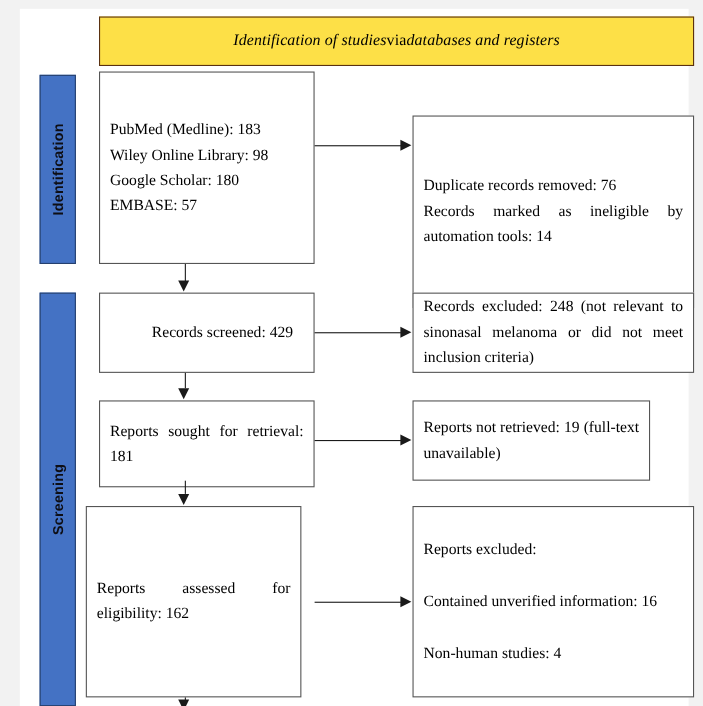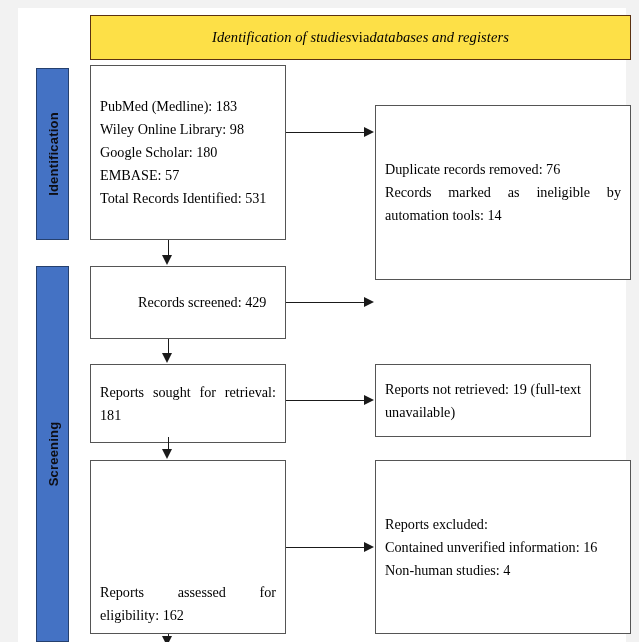--- a/index.html
+++ b/index.html
@@ -91,22 +91,22 @@
     -webkit-hyphens: none;
     hyphens: none;
   }
 
   #box-sources   { left: 72px;  top: 57px;  width: 196px; height: 175px; }
   #box-removed   { left: 357px; top: 57px;  width: 256px; height: 175px; margin-top: 40px; }
   #box-screened  { left: 72px;  top: 258px; width: 196px; height: 73px; padding-left: 47px;  }
   #box-excluded1 { left: 357px; top: 258px; width: 256px; height: 73px;  }
   #box-sought    { left: 72px;  top: 356px; width: 196px; height: 79px;  }
   #box-notretr   { left: 357px; top: 356px; width: 216px; height: 73px;  }
-  #box-assessed  { left: 72px;  top: 452px; width: 196px; height: 174px; justify-content: flex-end; }
-  #box-excluded2 { left: 357px; top: 452px; width: 256px; height: 174px; }
+  #box-assessed  { left: 60px;  top: 452px; width: 196px; height: 174px; }
+  #box-excluded2 { left: 357px; top: 452px; width: 256px; height: 174px; gap: 24px; }
   .hline {
     position: absolute;
     height: 0;
     border-top: 1.4px solid #1a1a1a;
   }
   .vline {
     position: absolute;
     width: 0;
     border-left: 1.4px solid #1a1a1a;
   }
@@ -142,32 +142,34 @@
     </div>
     <div class="stagebar" id="stage-screening">
       <span class="vtext">Screening</span>
     </div>
 
     <div class="box" id="box-sources">
       <p>PubMed (Medline): 183</p>
       <p>Wiley Online Library: 98</p>
       <p>Google Scholar: 180</p>
       <p>EMBASE: 57</p>
-      <p class="j" style="text-align:justify">Total Records Identified: 531</p>
     </div>
 
     <div class="box" id="box-removed">
       <p>Duplicate records removed: 76</p>
       <p style="text-align:justify">Records marked as ineligible by automation tools: 14</p>
     </div>
 
     <div class="box" id="box-screened">
       <p>Records screened: 429</p>
     </div>
 
+    <div class="box" id="box-excluded1">
+      <p style="text-align:justify">Records excluded: 248 (not relevant to sinonasal melanoma or did not meet inclusion criteria)</p>
+    </div>
 
     <div class="box" id="box-sought">
       <p style="text-align:justify">Reports sought for retrieval: 181</p>
     </div>
 
     <div class="box" id="box-notretr">
       <p style="text-align:justify">Reports not retrieved: 19 (full-text unavailable)</p>
     </div>
 
     <div class="box" id="box-assessed">

